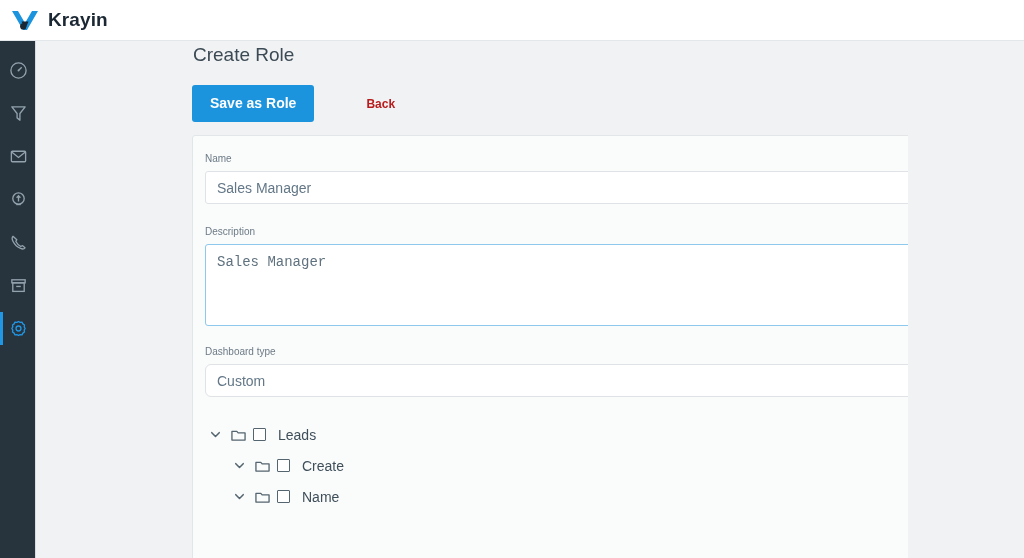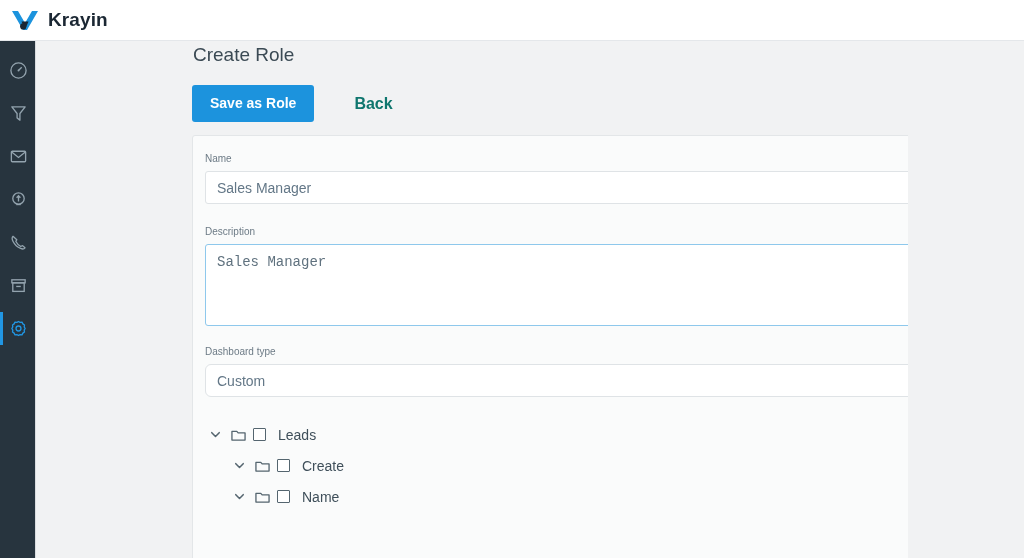--- a/index.html
+++ b/index.html
@@ -48,31 +48,31 @@
     width:872px; height:517px;
     background:#f1f2f3;
     overflow:hidden;
   }
   .page-title {
     position:absolute; left:157px; top:3px;
     font-size:19px; color:#3b4a54; font-weight:normal;
   }
   .actions {
     position:absolute; left:156px; top:44px;
-    display:flex; align-items:center; gap:4px;
+    display:flex; align-items:center; gap:16px;
   }
   .btn-primary {
     background:#1c93dd; color:#fff; border:none;
     font-family:"Liberation Sans", sans-serif;
     font-size:14px; font-weight:bold;
     padding:0 18px; height:37px; line-height:37px;
     border-radius:3px; cursor:pointer;
   }
   .btn-link {
-    color:#0f766e; font-size:16px; font-weight:bold;
+    color:#b91c1c; font-size:12px; font-weight:bold;
     margin-left:36px; cursor:pointer; text-decoration:none;
   }
 
   
   .card {
     position:absolute; left:156px; top:94px;
     width:803px; height:430px;
     background:#fafbfb;
     border:1px solid #e3e6e8;
     border-radius:3px;

